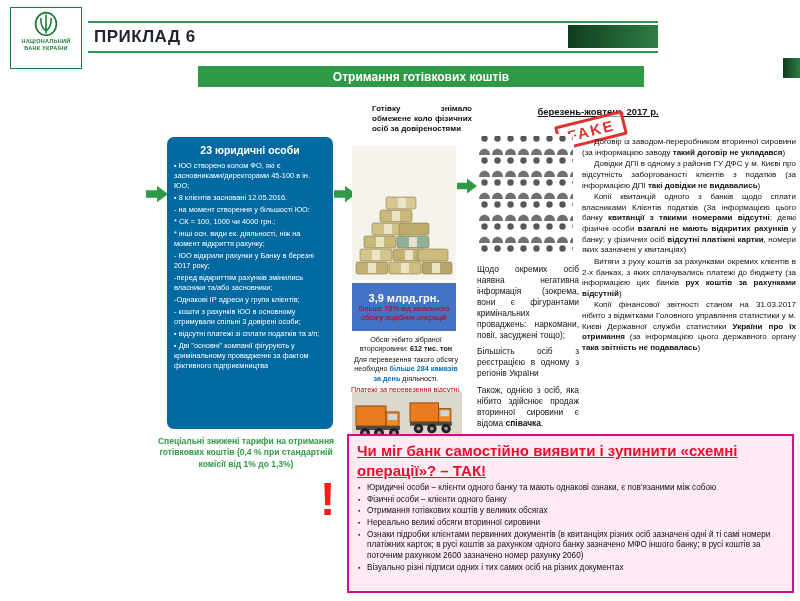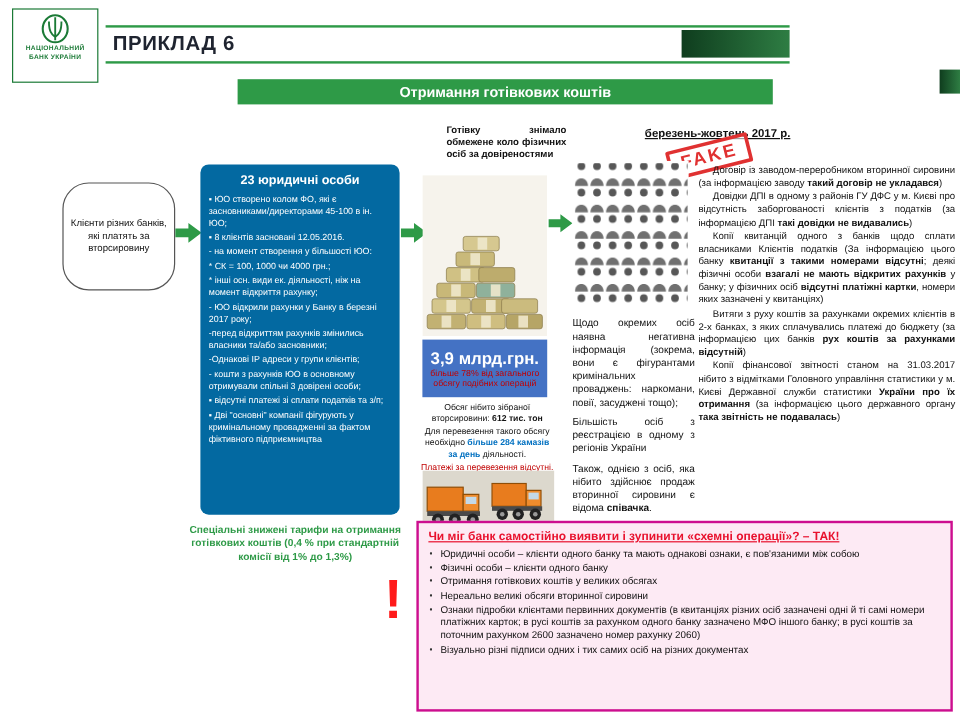--- a/index.html
+++ b/index.html
@@ -36,21 +36,21 @@
   .tariff-note { left:146px; top:436px; width:200px; font-size:8.5px; font-weight:bold; color:#2e9a47;
                  text-align:center; line-height:1.35; }
 
   
   .cash-note { left:372px; top:104px; width:100px; font-size:8px; font-weight:bold;
                text-align:justify; line-height:1.28; }
   .money-img { left:352px; top:146px; width:104px; height:134px; }
   .blue-box { left:352px; top:283px; width:104px; height:48px; background:#4472c4;
               display:flex; flex-direction:column; align-items:center; justify-content:center;
               text-align:center; padding:2px; }
-  .blue-amount { color:#fff; font-weight:bold; font-size:14px; }
+  .blue-amount { color:#fff; font-weight:bold; font-size:11px; }
   .blue-note { color:#c00000; font-weight:normal; font-size:7.3px; line-height:1.2; margin-top:1px; }
   .volume-text { left:350px; top:335px; width:112px; font-size:7.2px; line-height:1.27;text-align:center; }
   .volume-text p { margin-bottom:2px; }
   .trucks-img { left:352px; top:392px; width:110px; height:66px; }
 
   
   .period-title { left:516px; top:106px; width:164px; font-size:9.5px; font-weight:bold;
                   text-decoration:underline; text-align:center; }
   .fake-stamp { left:556px; top:118px; transform:rotate(-14deg); border:3px solid #e03131; color:#e03131;
                 font-weight:bold; font-size:15px; letter-spacing:2px; padding:1px 8px; border-radius:2px;
@@ -60,21 +60,21 @@
   .crowd-text p { margin-bottom:6px; }
 
   
   .right-col { left:582px; top:137px; width:214px; font-size:8px; line-height:1.33; text-align:justify; }
   .right-col p { text-indent:12px; margin-bottom:1px; }
 
   
   .excl { left:320px; top:472px; font-size:46px; font-weight:bold; color:#ff1a1a; }
   .pink-box { left:347px; top:434px; width:447px; height:159px; background:#fdeaf4;
               border:2px solid #cc0e8f; padding:5px 8px; }
-  .pink-title { color:#e8112d; font-weight:bold; font-size:10px; text-decoration:underline;
+  .pink-title { color:#e8112d; font-weight:bold; font-size:15px; text-decoration:underline;
                 line-height:1.3; margin-bottom:3px; }
   .pink-item { font-size:8.2px; line-height:1.3; margin-bottom:1px; padding-left:10px; position:relative; }
   .pink-item::before { content:"▪"; position:absolute; left:1px; top:0; font-size:7px; color:#333; }
 </style>
 </head>
 <body>
 
 <div class="slide">
 
   <div class="abs logo-box">
@@ -84,21 +84,20 @@
     </svg>
     <div class="logo-caption">НАЦІОНАЛЬНИЙ БАНК УКРАЇНИ</div>
   </div>
   <div class="abs rule-top"></div>
   <div class="abs main-title">ПРИКЛАД 6</div>
   <div class="abs dk-rect-1"></div>
   <div class="abs rule-bottom"></div>
   <div class="abs subtitle-bar">Отримання готівкових коштів</div>
   <div class="abs dk-rect-2"></div>
 
-  <div class="abs clients-box">Клієнти різних банків, які платять за вторсировину</div>
 
   <svg class="abs arrow-1" width="22" height="20" viewBox="0 0 24 20">
     <polygon points="0,6 12,6 12,1 24,10 12,19 12,14 0,14" fill="#2e9a47"></polygon>
   </svg>
 
   <div class="abs green-box">
     <div class="green-box-title">23 юридичні особи</div>
     <div>
         <div class="gb-item">▪ ЮО створено колом ФО, які є засновниками/директорами 45-100 в ін. ЮО;</div>
         <div class="gb-item">▪ 8 клієнтів засновані 12.05.2016.</div>

